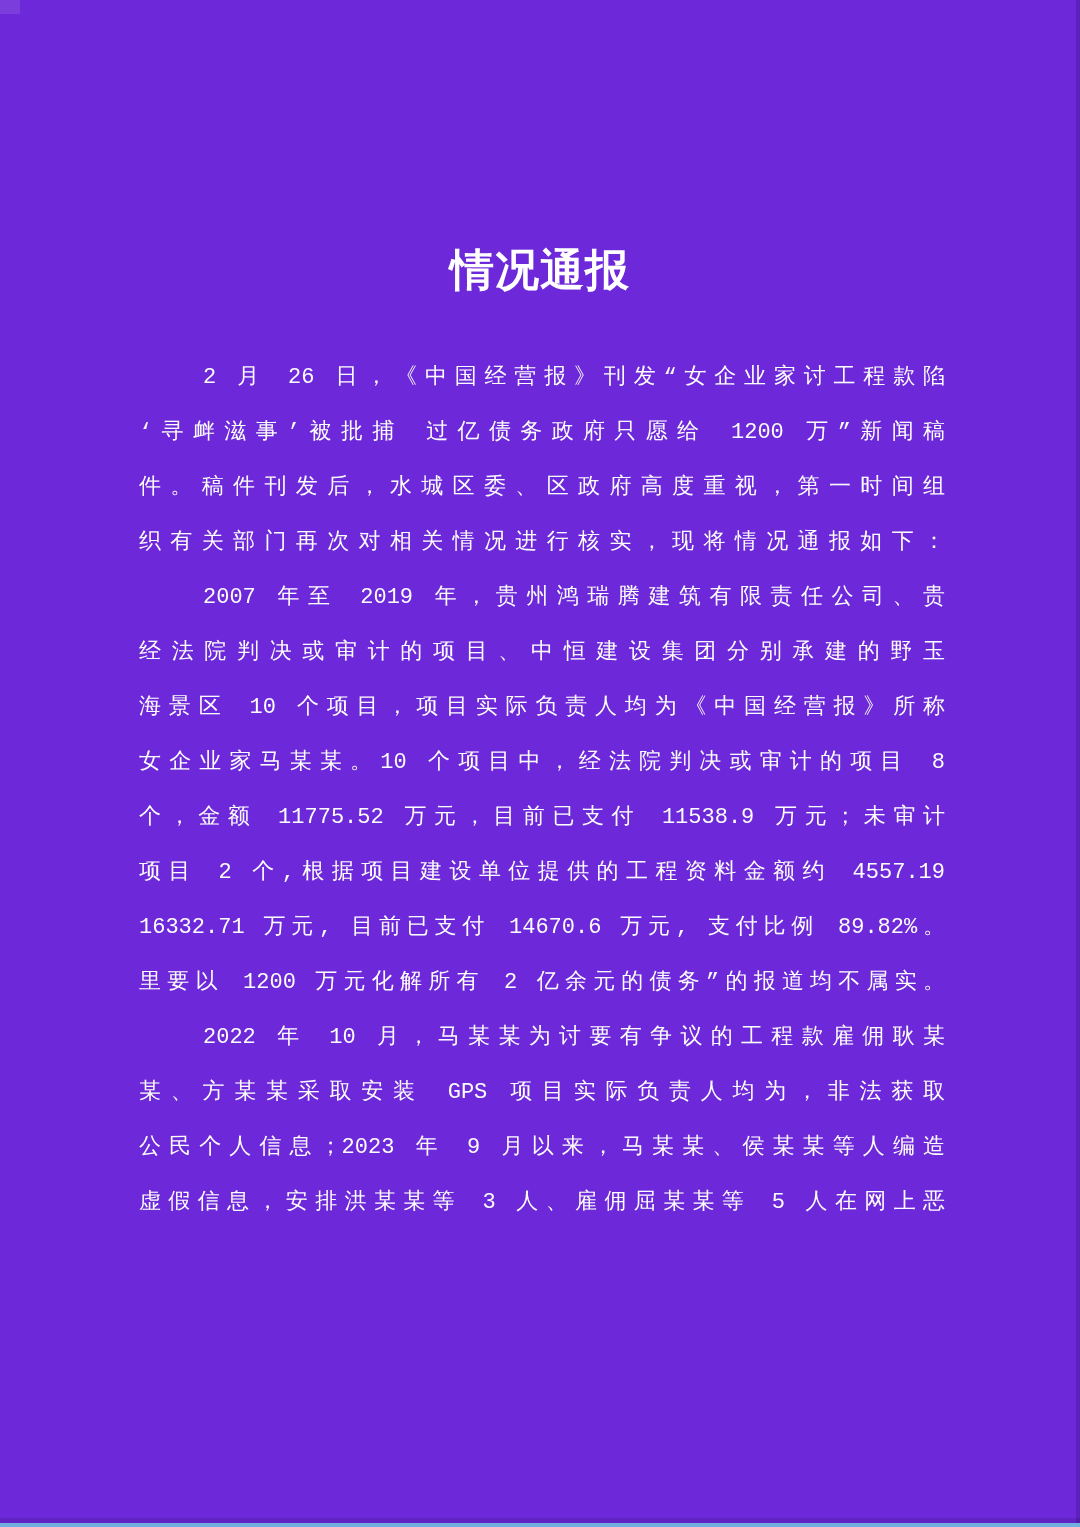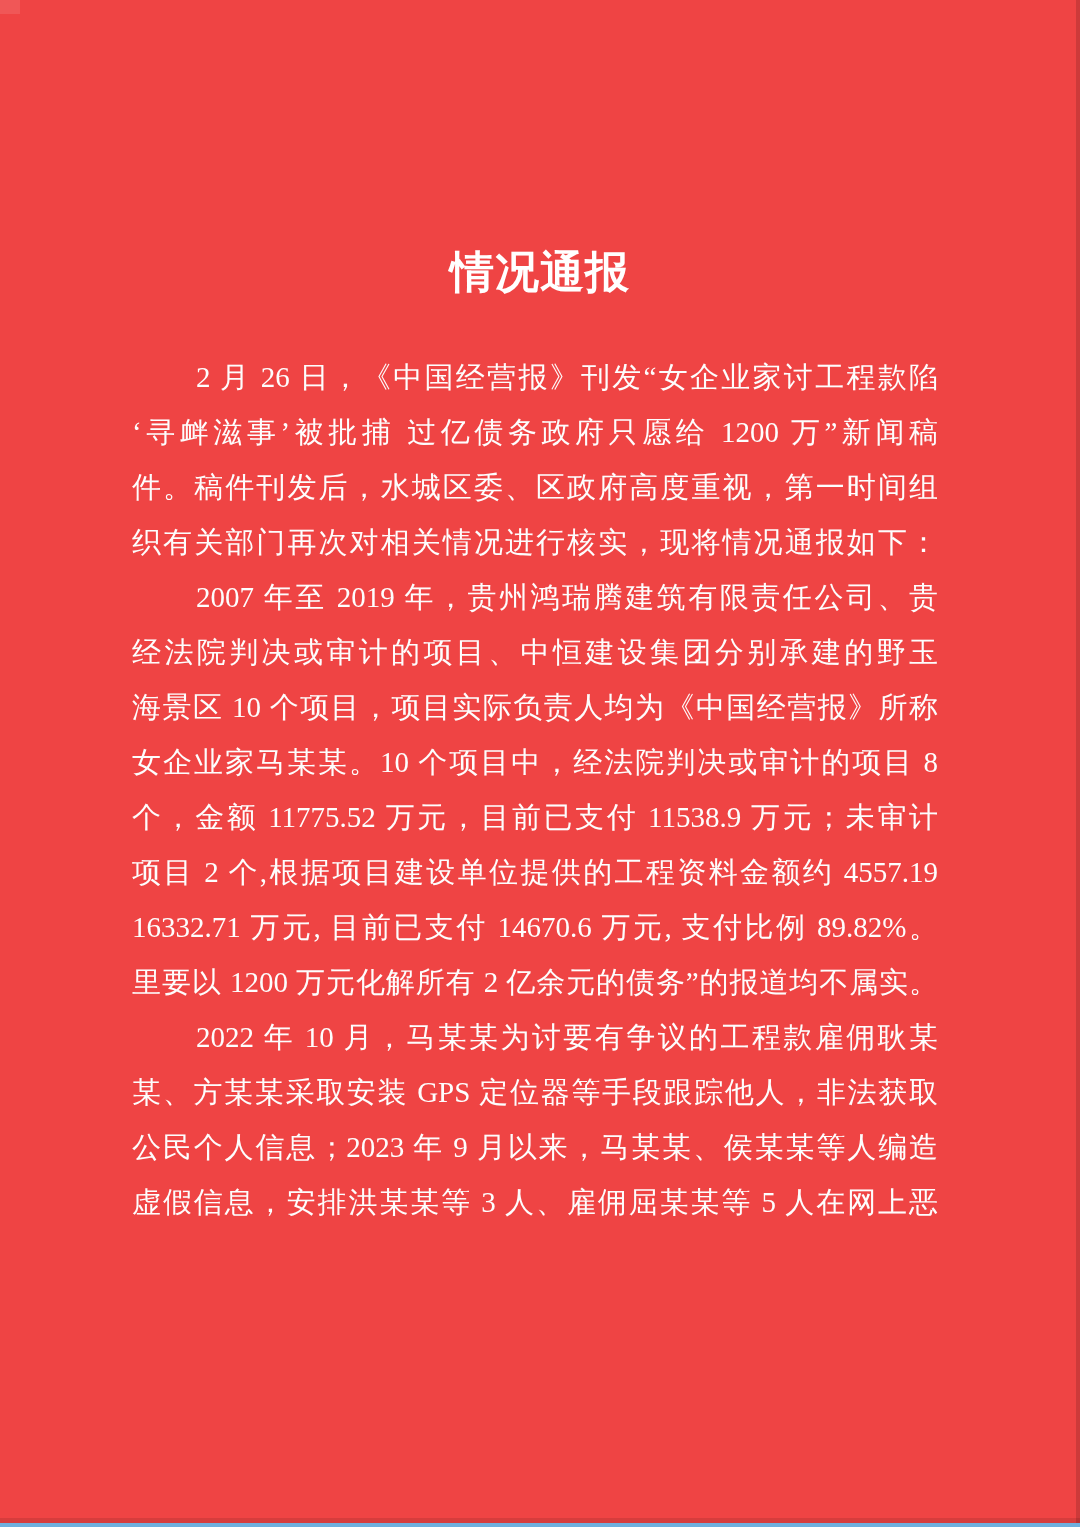--- a/index.html
+++ b/index.html
@@ -10,21 +10,22 @@
     width: 1080px;
     height: 1527px;
     position: relative;
     overflow: hidden;
     background: #0a73c4;
     font-family: "Liberation Serif", "DejaVu Serif", serif;
   }
   .page {
     position: absolute;
     inset: 0;
-    background: #ef4444;
+    background: #6d28d9;
+    font-family: Liberation Mono, monospace;
   }
   .corner-patch {
     position: absolute;
     left: 0;
     top: 0;
     width: 20px;
     height: 14px;
     background: rgba(255,255,255,0.10);
   }
   .title {
@@ -36,24 +37,24 @@
     text-align: center;
     font-size: 44px;
     line-height: 60px;
     font-weight: bold;
     color: #ffffff;
     letter-spacing: 1px;
   }
   .doc-body {
     position: absolute;
     top: 350px;
-    left: 132px;
+    left: 139px;
     width: 806px;
     color: #fdfdfd;
-    font-size: 29px;
+    font-size: 22px;
   }
   .line {
     height: 55px;
     line-height: 55px;
     overflow: hidden;
     text-align: justify;
     text-align-last: justify;
     white-space: normal;
   }
   .line.indent {
@@ -100,21 +101,21 @@
     <div class="line">织有关部门再次对相关情况进行核实，现将情况通报如下：</div>
     <div class="line indent">2007 年至 2019 年，贵州鸿瑞腾建筑有限责任公司、贵</div>
     <div class="line">经法院判决或审计的项目、中恒建设集团分别承建的野玉</div>
     <div class="line">海景区 10 个项目，项目实际负责人均为《中国经营报》所称</div>
     <div class="line">女企业家马某某。10 个项目中，经法院判决或审计的项目 8</div>
     <div class="line">个，金额 11775.52 万元，目前已支付 11538.9 万元；未审计</div>
     <div class="line">项目 2 个,根据项目建设单位提供的工程资料金额约 4557.19</div>
     <div class="line">16332.71 万元, 目前已支付 14670.6 万元, 支付比例 89.82%。</div>
     <div class="line">里要以 1200 万元化解所有 2 亿余元的债务”的报道均不属实。</div>
     <div class="line indent">2022 年 10 月，马某某为讨要有争议的工程款雇佣耿某</div>
-    <div class="line">某、方某某采取安装 GPS 定位器等手段跟踪他人，非法获取</div>
+    <div class="line">某、方某某采取安装 GPS 项目实际负责人均为，非法获取</div>
     <div class="line">公民个人信息；2023 年 9 月以来，马某某、侯某某等人编造</div>
     <div class="line">虚假信息，安排洪某某等 3 人、雇佣屈某某等 5 人在网上恶</div>
   </div>
 
   <div class="edge-right"></div>
   <div class="edge-bottom-dark"></div>
   <div class="edge-bottom-light"></div>
 
 </div>
 

